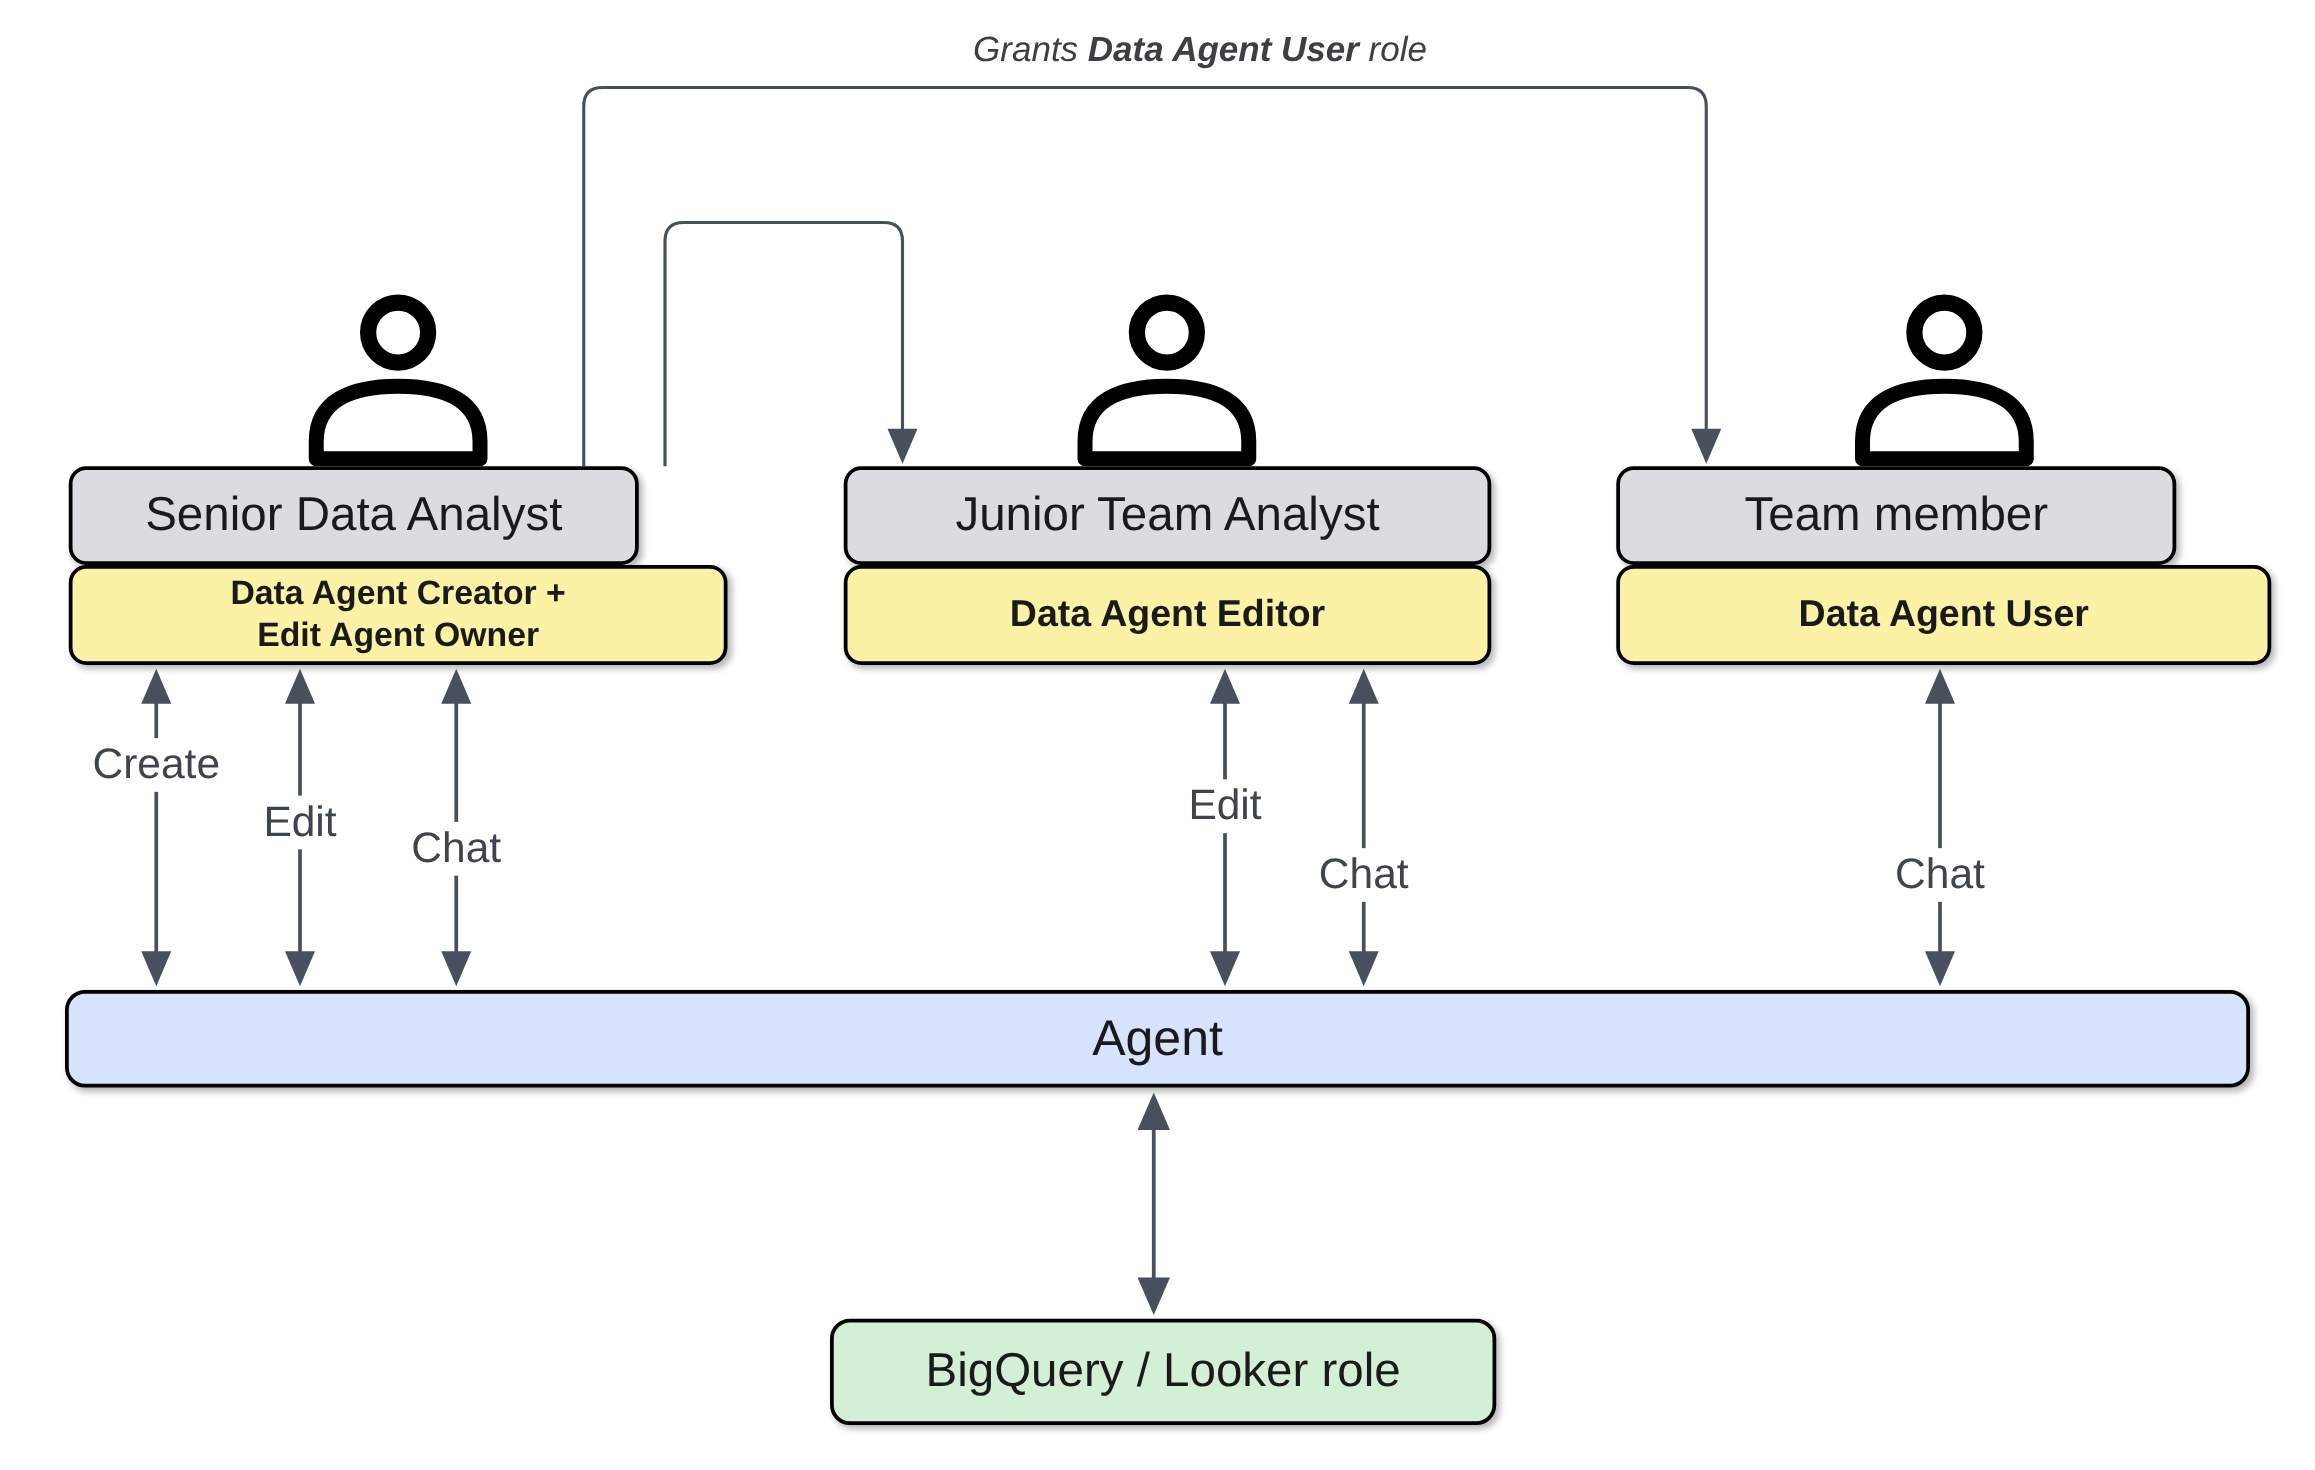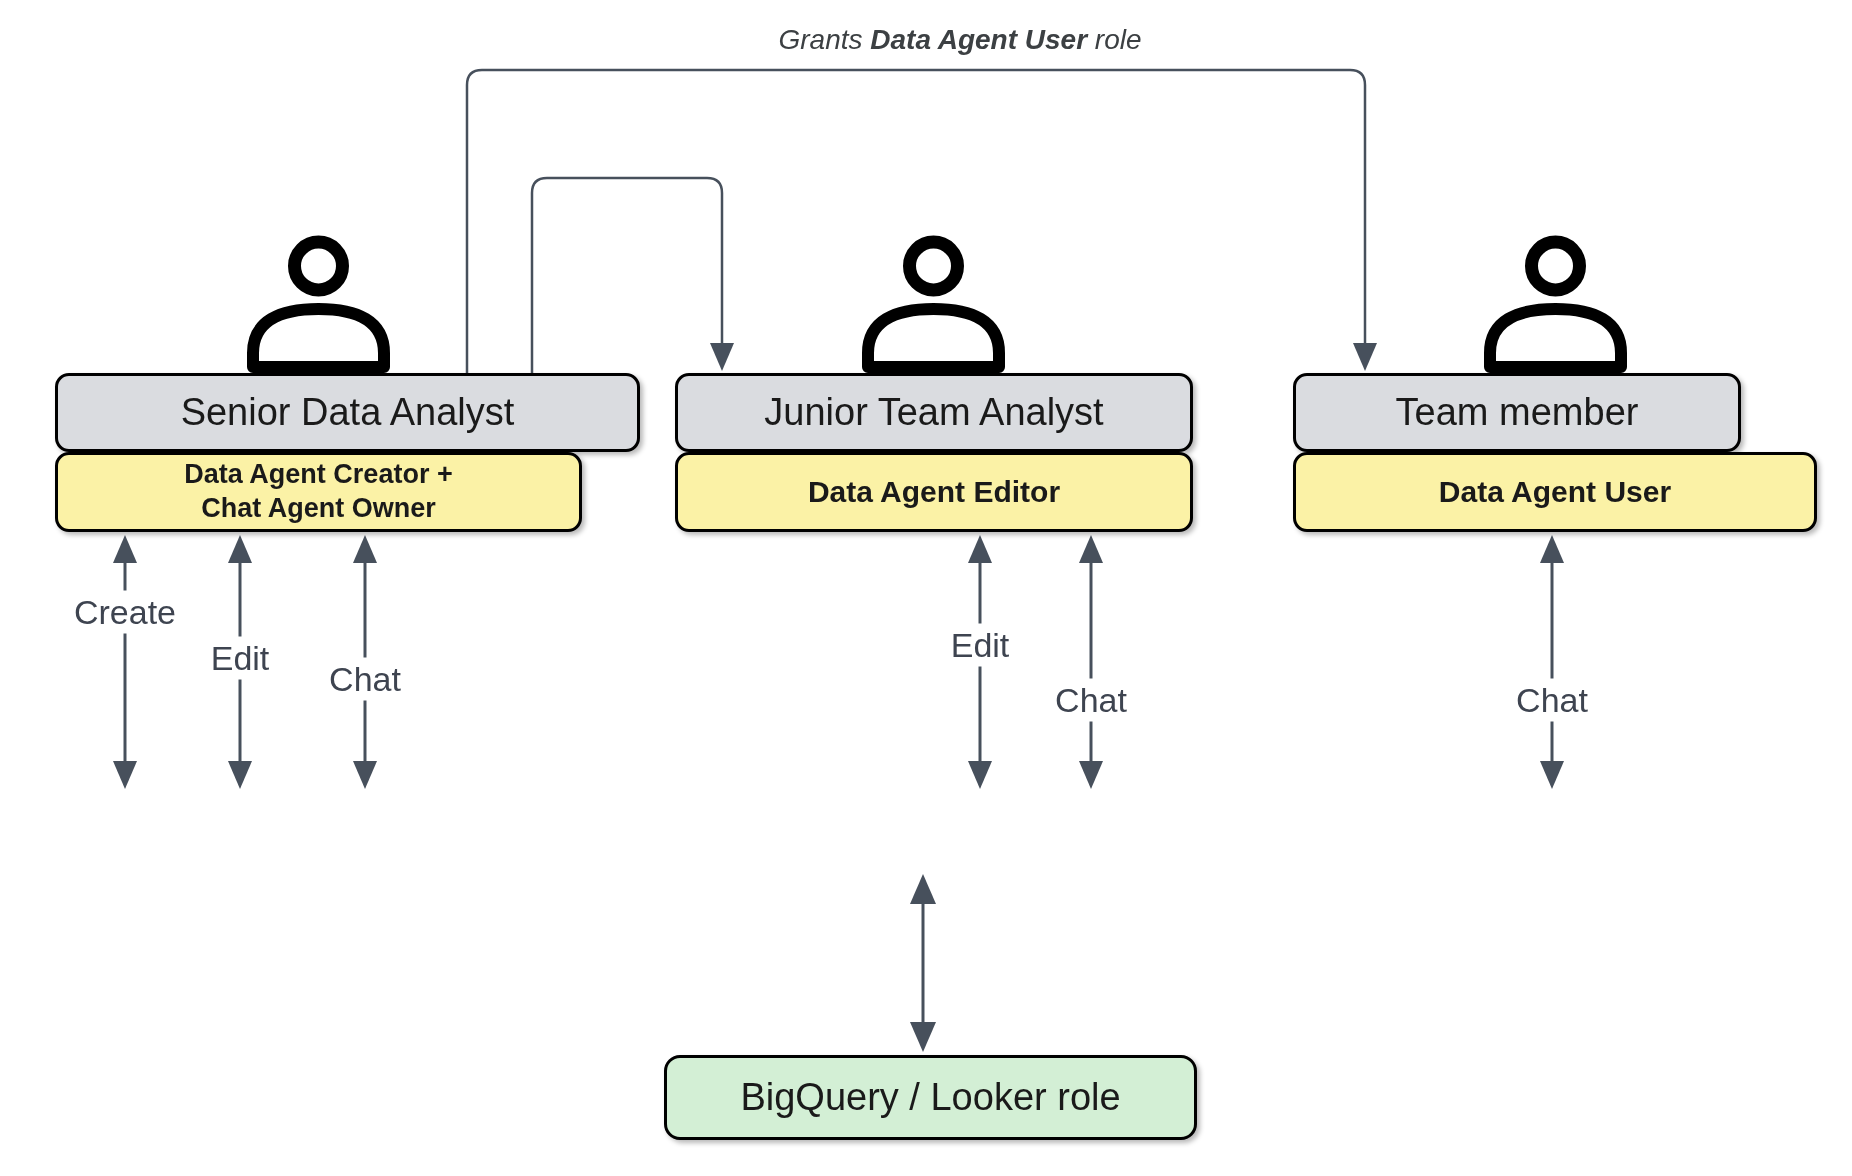--- a/index.html
+++ b/index.html
@@ -41,30 +41,31 @@
   </svg>
   <svg class="person" style="left:861px;top:233px;" viewBox="0 0 145 140">
     <circle cx="72.5" cy="33" r="24" fill="#fff" stroke="#000" stroke-width="13"></circle>
     <path d="M7 134 V120 C7 88 34 76 72.5 76 C111 76 138 88 138 120 V134 Z" fill="#fff" stroke="#000" stroke-width="12" stroke-linejoin="round"></path>
   </svg>
   <svg class="person" style="left:1483px;top:233px;" viewBox="0 0 145 140">
     <circle cx="72.5" cy="33" r="24" fill="#fff" stroke="#000" stroke-width="13"></circle>
     <path d="M7 134 V120 C7 88 34 76 72.5 76 C111 76 138 88 138 120 V134 Z" fill="#fff" stroke="#000" stroke-width="12" stroke-linejoin="round"></path>
   </svg>
 
-  <div class="box title-box" style="left:55px;top:373px;width:585px;height:79px;">Senior Data Analyst</div>
+  <div class="box title-box" style="left:55px;top:373px;width:456px;height:79px;">Senior Data Analyst</div>
   <div class="box role-box two-line" style="left:55px;top:452px;width:527px;height:80px;">Data Agent Creator +
-Chat Agent Owner</div>
+Edit Agent Owner</div>
 
   <div class="box title-box" style="left:675px;top:373px;width:518px;height:79px;">Junior Team Analyst</div>
   <div class="box role-box" style="left:675px;top:452px;width:518px;height:80px;">Data Agent Editor</div>
 
   <div class="box title-box" style="left:1293px;top:373px;width:448px;height:79px;">Team member</div>
   <div class="box role-box" style="left:1293px;top:452px;width:524px;height:80px;">Data Agent User</div>
 
+  <div class="box agent-bar" style="left:52px;top:792px;width:1748px;height:78px;">Agent</div>
   <div class="box datastore-box" style="left:664px;top:1055px;width:533px;height:85px;">BigQuery / Looker role</div>
 
   <svg class="arrow-layer" width="1852" height="1176" viewBox="0 0 1852 1176">
     <g stroke="#47505c" stroke-width="2.5" fill="none">
 
       <path d="M467 373 V85 Q467 70 482 70 H1350 Q1365 70 1365 85 V344"></path>
 
       <path d="M532 373 V193 Q532 178 547 178 H707 Q722 178 722 193 V344"></path>
     </g>
     <g fill="#47505c" stroke="none">

